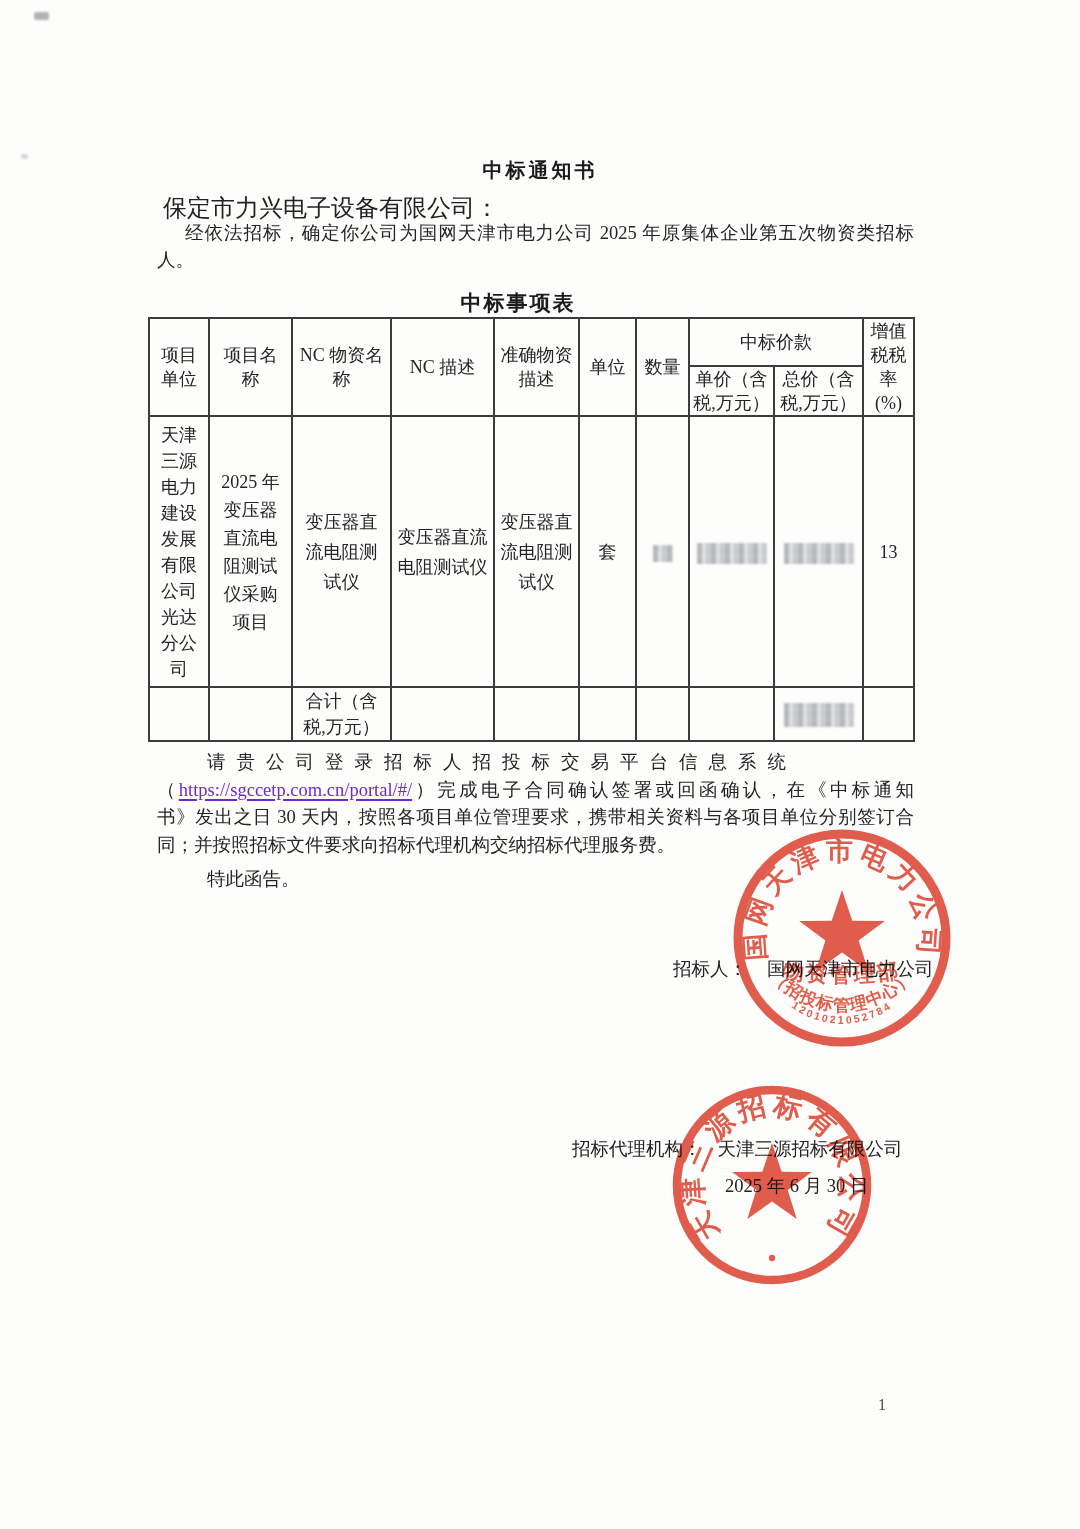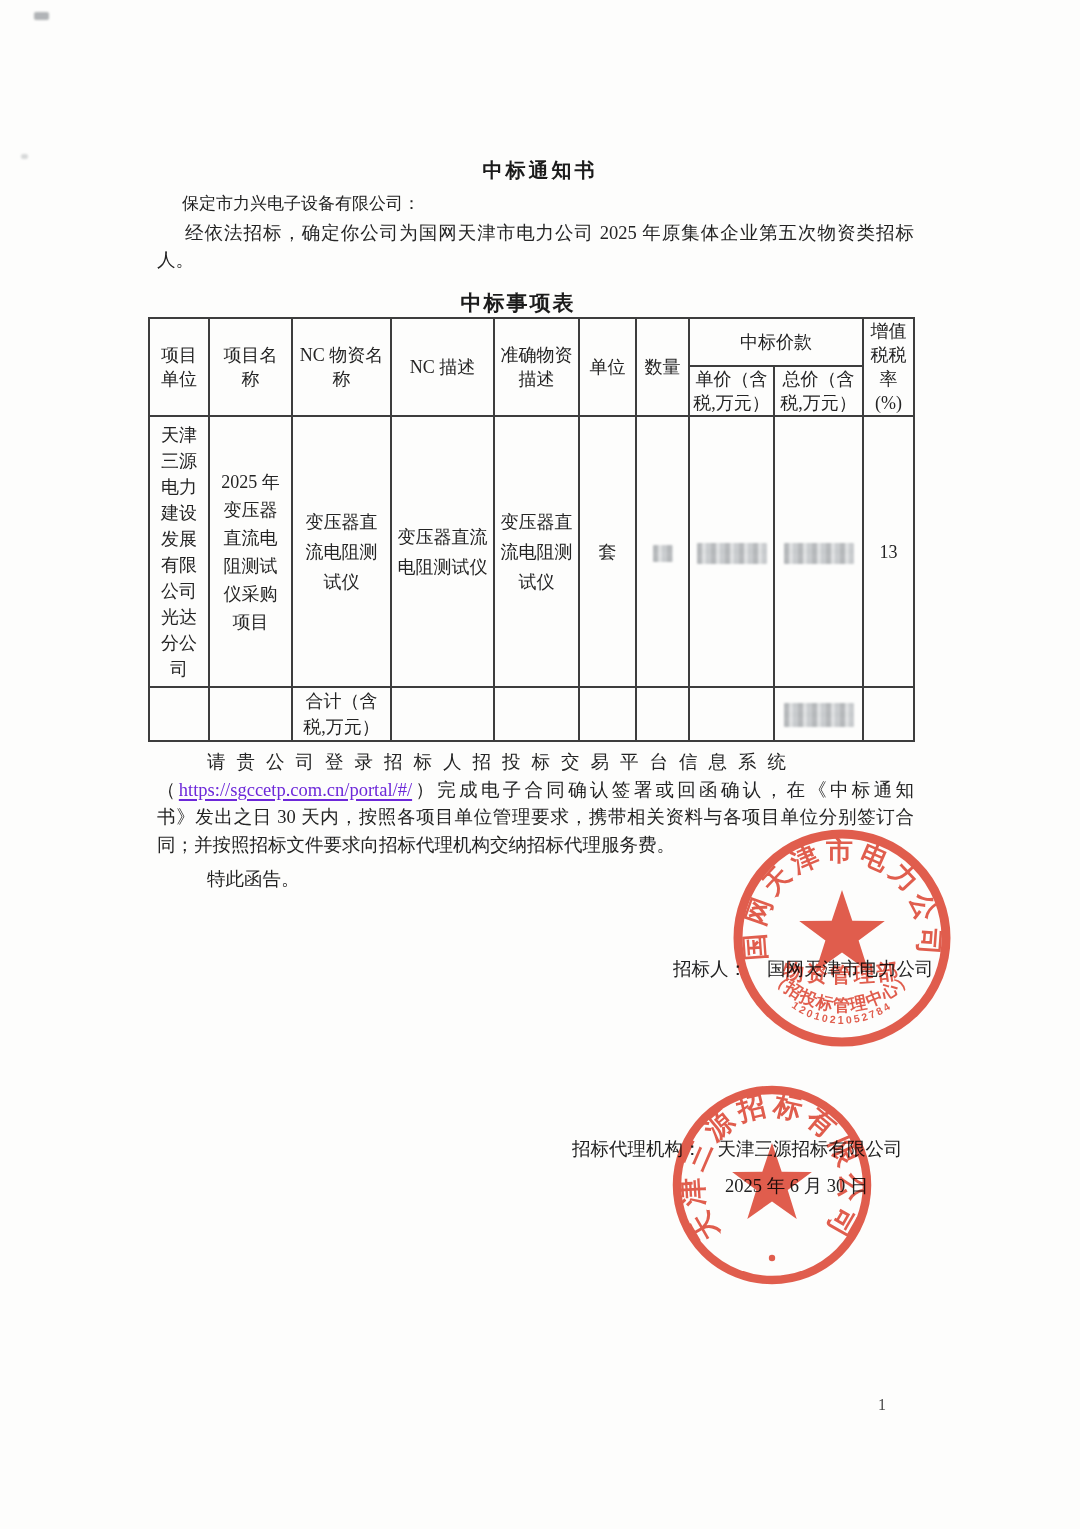--- a/index.html
+++ b/index.html
@@ -8,21 +8,21 @@
     position:relative; width:1080px; height:1529px; overflow:hidden;
     background:#fdfdfc; color:#222;
     font-family:"Liberation Serif","DejaVu Serif",serif;
     font-size:18.5px;
   }
   .abs { position:absolute; }
   .doc-title {
     left:0; top:157px; width:1080px; text-align:center;
     font-size:20px; font-weight:bold; letter-spacing:3px; color:#1b1b1b;
   }
-  .recipient { left:182px; top:192px; font-size:17px; }
+  .recipient { left:163px; top:192px; font-size:24px; }
   .para { left:157px; width:757px; line-height:27.4px; color:#242424; }
   .para .jline { text-align:justify; text-align-last:justify; }
   .indent1 { padding-left:28px; }
   .table-caption {
     left:0; top:289px; width:1036px; text-align:center;
     font-size:21px; font-weight:bold; letter-spacing:2px; color:#1b1b1b;
   }
   table.award {
     position:absolute; left:148px; top:317px; width:765px;
     border-collapse:collapse; table-layout:fixed;

